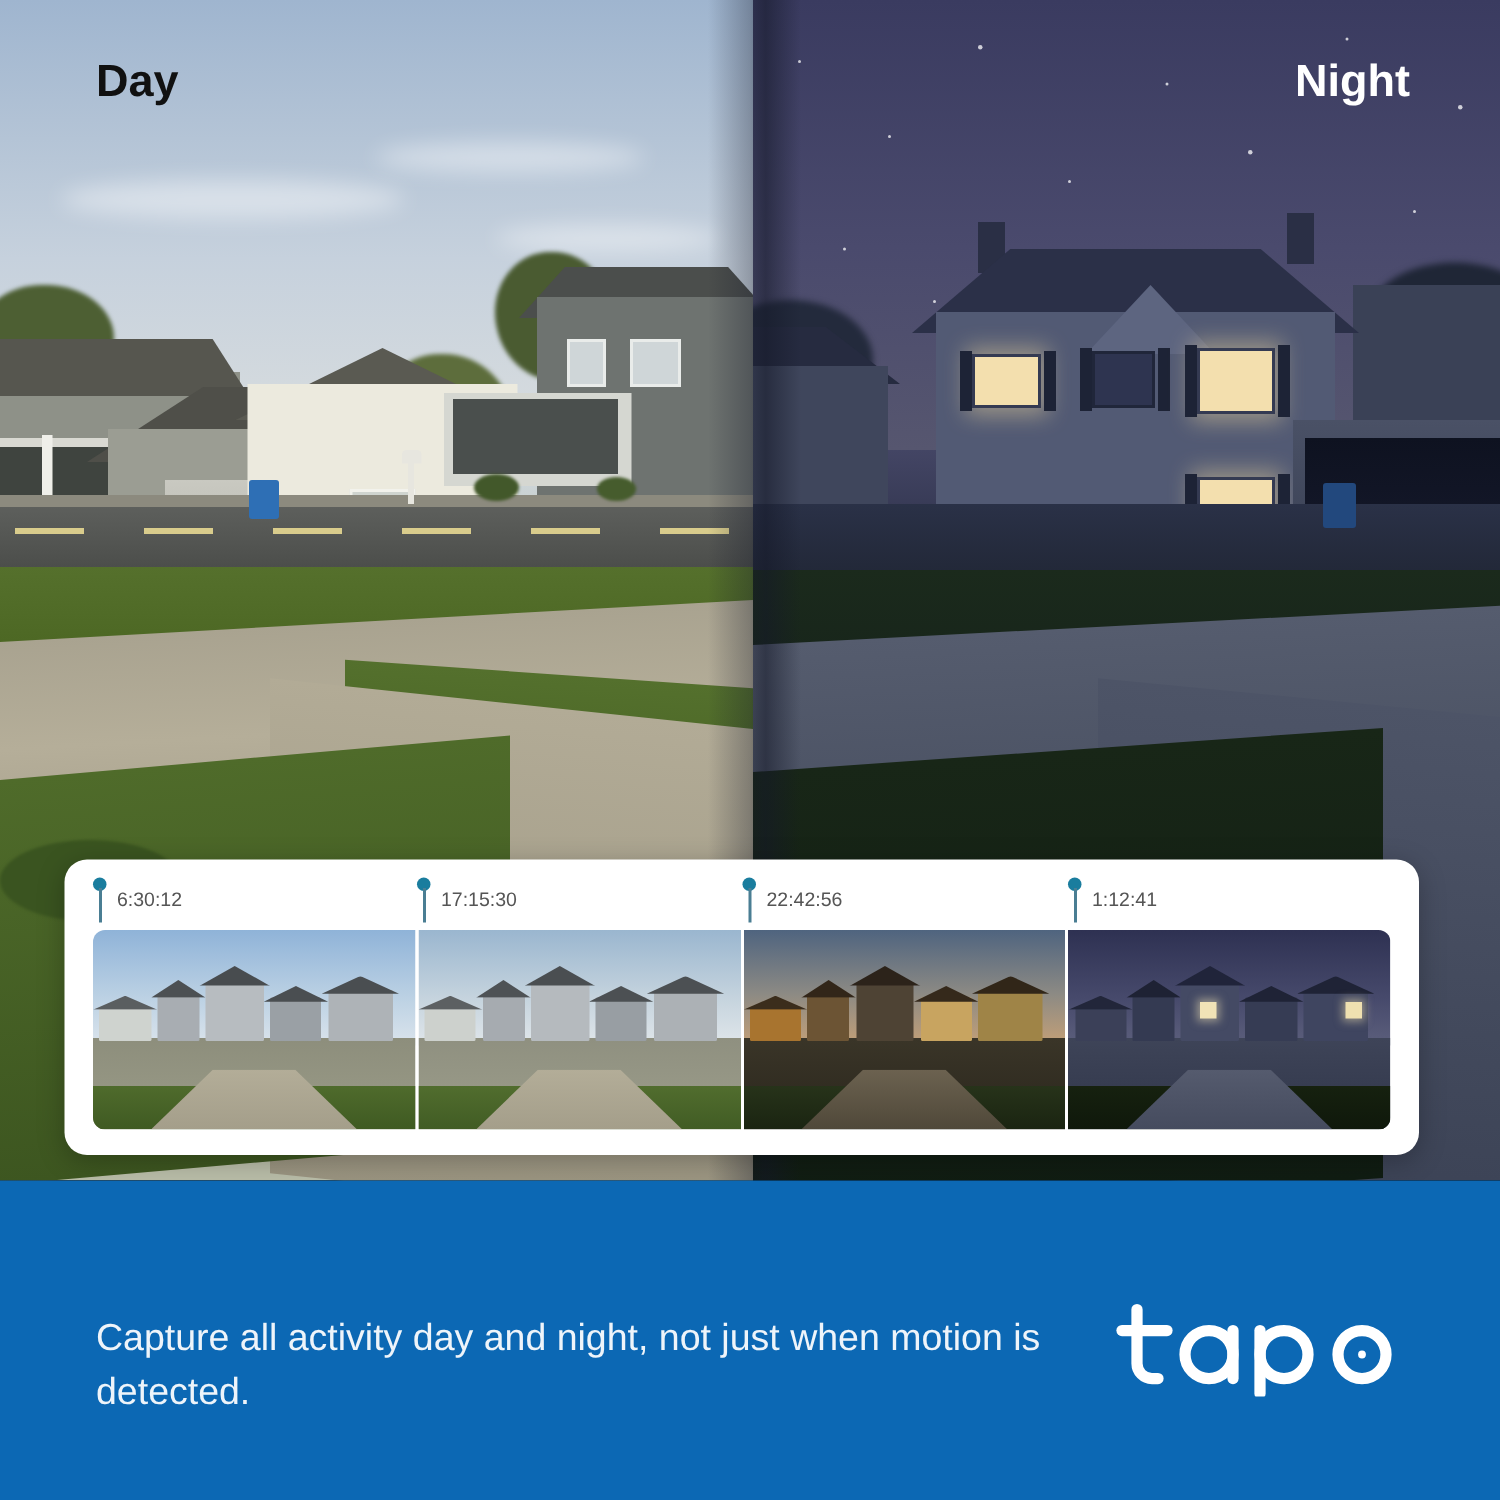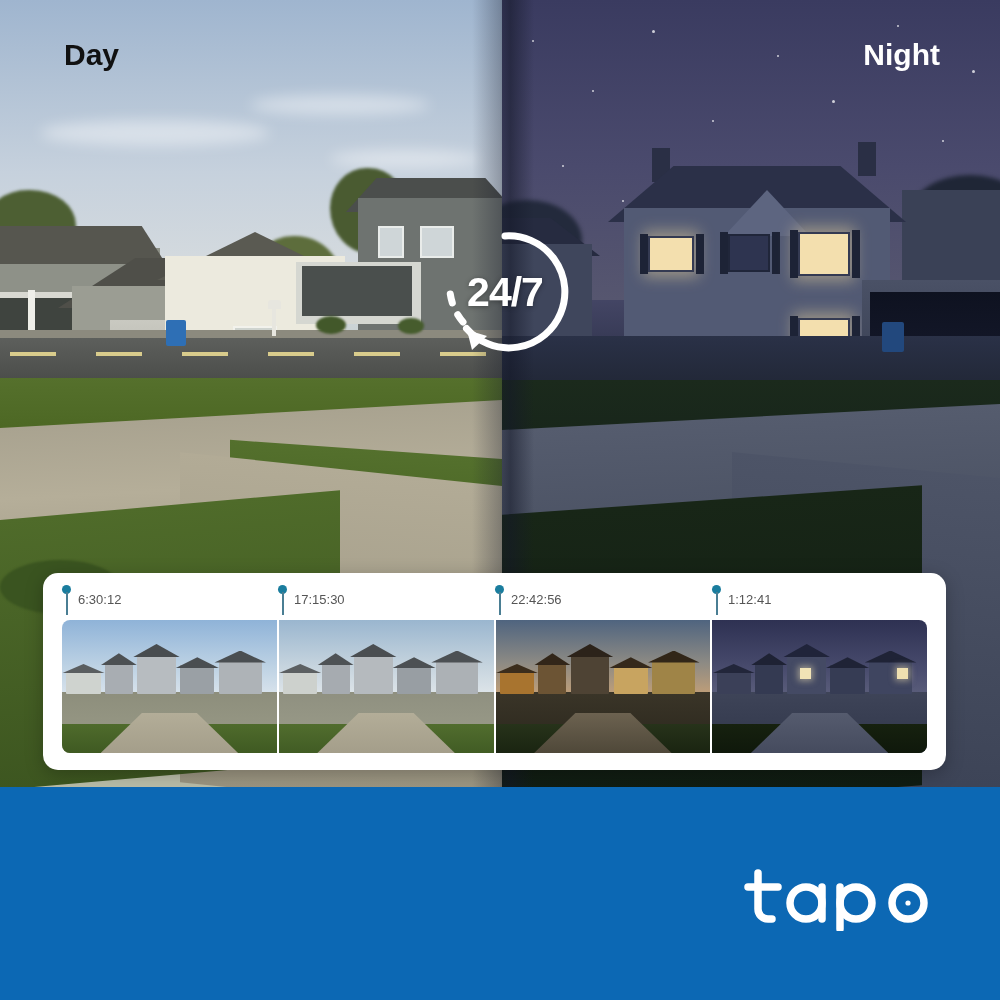--- a/index.html
+++ b/index.html
@@ -305,28 +305,20 @@
       <div class="n-road"></div>
       <div class="n-lawn"></div>
       <div class="n-walk"></div>
       <div class="n-drive"></div>
       <div class="n-lawn2"></div>
       <div class="n-bin" style="left:380px;top:322px;"></div>
     </div>
 
     <div class="seam"></div>
 
-    <div class="badge">
-      <svg width="128" height="128" viewBox="0 0 128 128">
-        <path d="M64 8 A56 56 0 1 1 25.5 100.5" fill="none" stroke="#ffffff" stroke-width="7" stroke-linecap="round"></path>
-        <path d="M22 94 A56 56 0 0 1 9 64" fill="none" stroke="#ffffff" stroke-width="7" stroke-linecap="round" stroke-dasharray="9 13"></path>
-        <path d="M46 108 L26 102 L31 122 Z" fill="#ffffff"></path>
-      </svg>
-      <div class="badge-text">24/7</div>
-    </div>
 
     <div class="lbl-day">Day</div>
     <div class="lbl-night">Night</div>
   </div>
 
   <div class="timeline-card">
 
     <div class="tl-ticks">
       <div class="tick" style="left:19px;">
         <span class="pin">
@@ -427,20 +419,21 @@
         <div class="th-h" style="left:73%;bottom:44%;width:20%;height:26%;background:#3f4560;"></div>
         <div class="th-roof" style="left:71%;bottom:68%;width:24%;height:9%;background:#1f2336;clip-path:polygon(50% 0,100% 100%,0 100%);"></div>
         <div class="th-win" style="left:86%;bottom:56%;width:5%;height:8%;background:#efe0b0;box-shadow:0 0 6px 2px rgba(239,224,176,.5);"></div>
         <div class="th-path" style="background:linear-gradient(#555b6e,#454b5e);"></div>
       </div>
 
     </div>
   </div>
 
   <div class="banner">
+    <div class="b-sub">Capture all activity day and night, not just when motion is detected.</div>
 
     <div class="logo">
       <svg viewBox="0 0 204 66">
         <g fill="none" stroke="#ffffff" stroke-width="7.5" stroke-linecap="round">
 
           <path d="M14 8 V44 a10 10 0 0 0 10 10 h4"></path>
           <path d="M4 22 H34"></path>
 
           <circle cx="62" cy="38" r="16"></circle>
           <path d="M78 22 V54"></path>

